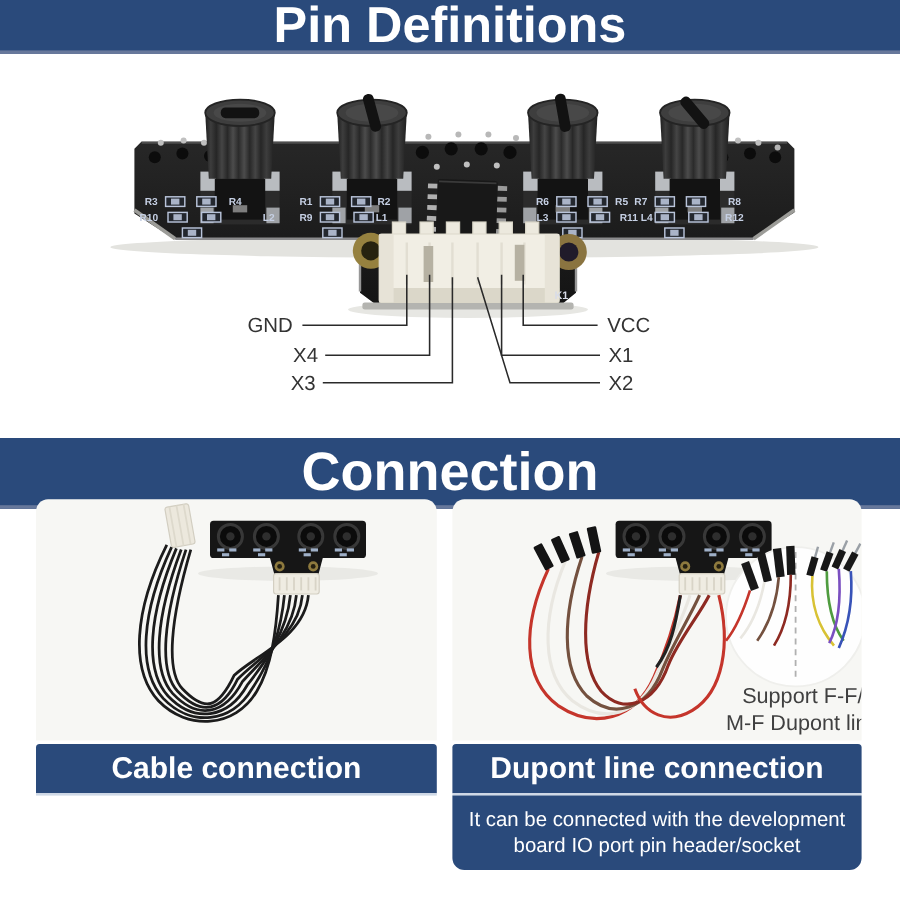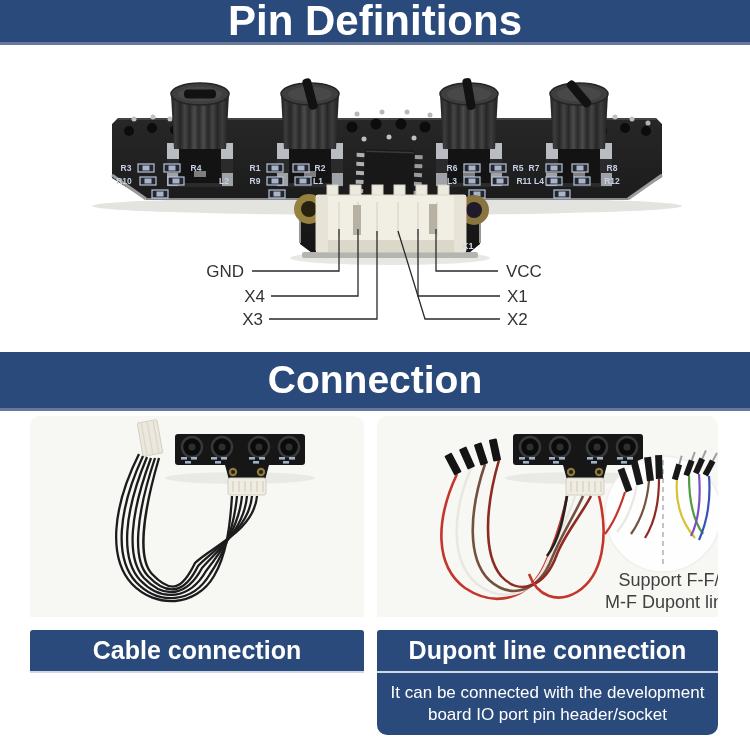--- a/index.html
+++ b/index.html
@@ -2,27 +2,27 @@
 <html><head>
 <meta charset="utf-8">
 <style>
   html,body{margin:0;padding:0;background:#ffffff;}
   .page{position:relative;width:750px;height:750px;background:#ffffff;overflow:hidden;
         font-family:"Liberation Sans",sans-serif;}
   .banner{position:absolute;left:0;width:750px;background:#2a4a7b;color:#ffffff;
           display:flex;align-items:center;justify-content:center;font-weight:bold;
           border-bottom:3px solid #67789b;box-sizing:border-box;}
   .banner1{top:0;height:45px;font-size:42px;}
-  .banner2{top:352px;height:59px;font-size:39px;}
+  .banner2{top:365px;height:59px;font-size:45px;}
   .photo-main{position:absolute;top:57px;left:12px;width:750px;height:296px;background:#ffffff;}
   .card{position:absolute;top:416px;}
   .card-left{left:30px;width:334px;}
   .card-right{left:377px;width:341px;}
   .card-photo{width:100%;height:201px;background:#f7f7f4;border-radius:10px 10px 0 0;overflow:hidden;}
-  .card-caption{margin-top:13px;}
+  .card-caption{margin-top:3px;}
   .card-title{background:#2a4a7b;color:#fff;height:41px;display:flex;align-items:center;
               justify-content:center;font-weight:bold;font-size:25px;border-radius:3px 3px 0 0;}
   .card-sep{height:2px;background:#cfd9e6;}
   .card-desc{background:#2a4a7b;color:#fff;display:flex;align-items:center;justify-content:center;
              text-align:center;border-radius:0 0 10px 10px;padding:0 6px;box-sizing:border-box;}
   .card-left .card-desc{height:60px;font-size:18px;}
   .card-right .card-desc{height:62px;font-size:17px;line-height:1.3;}
   svg{display:block;}
 </style>
 </head>

